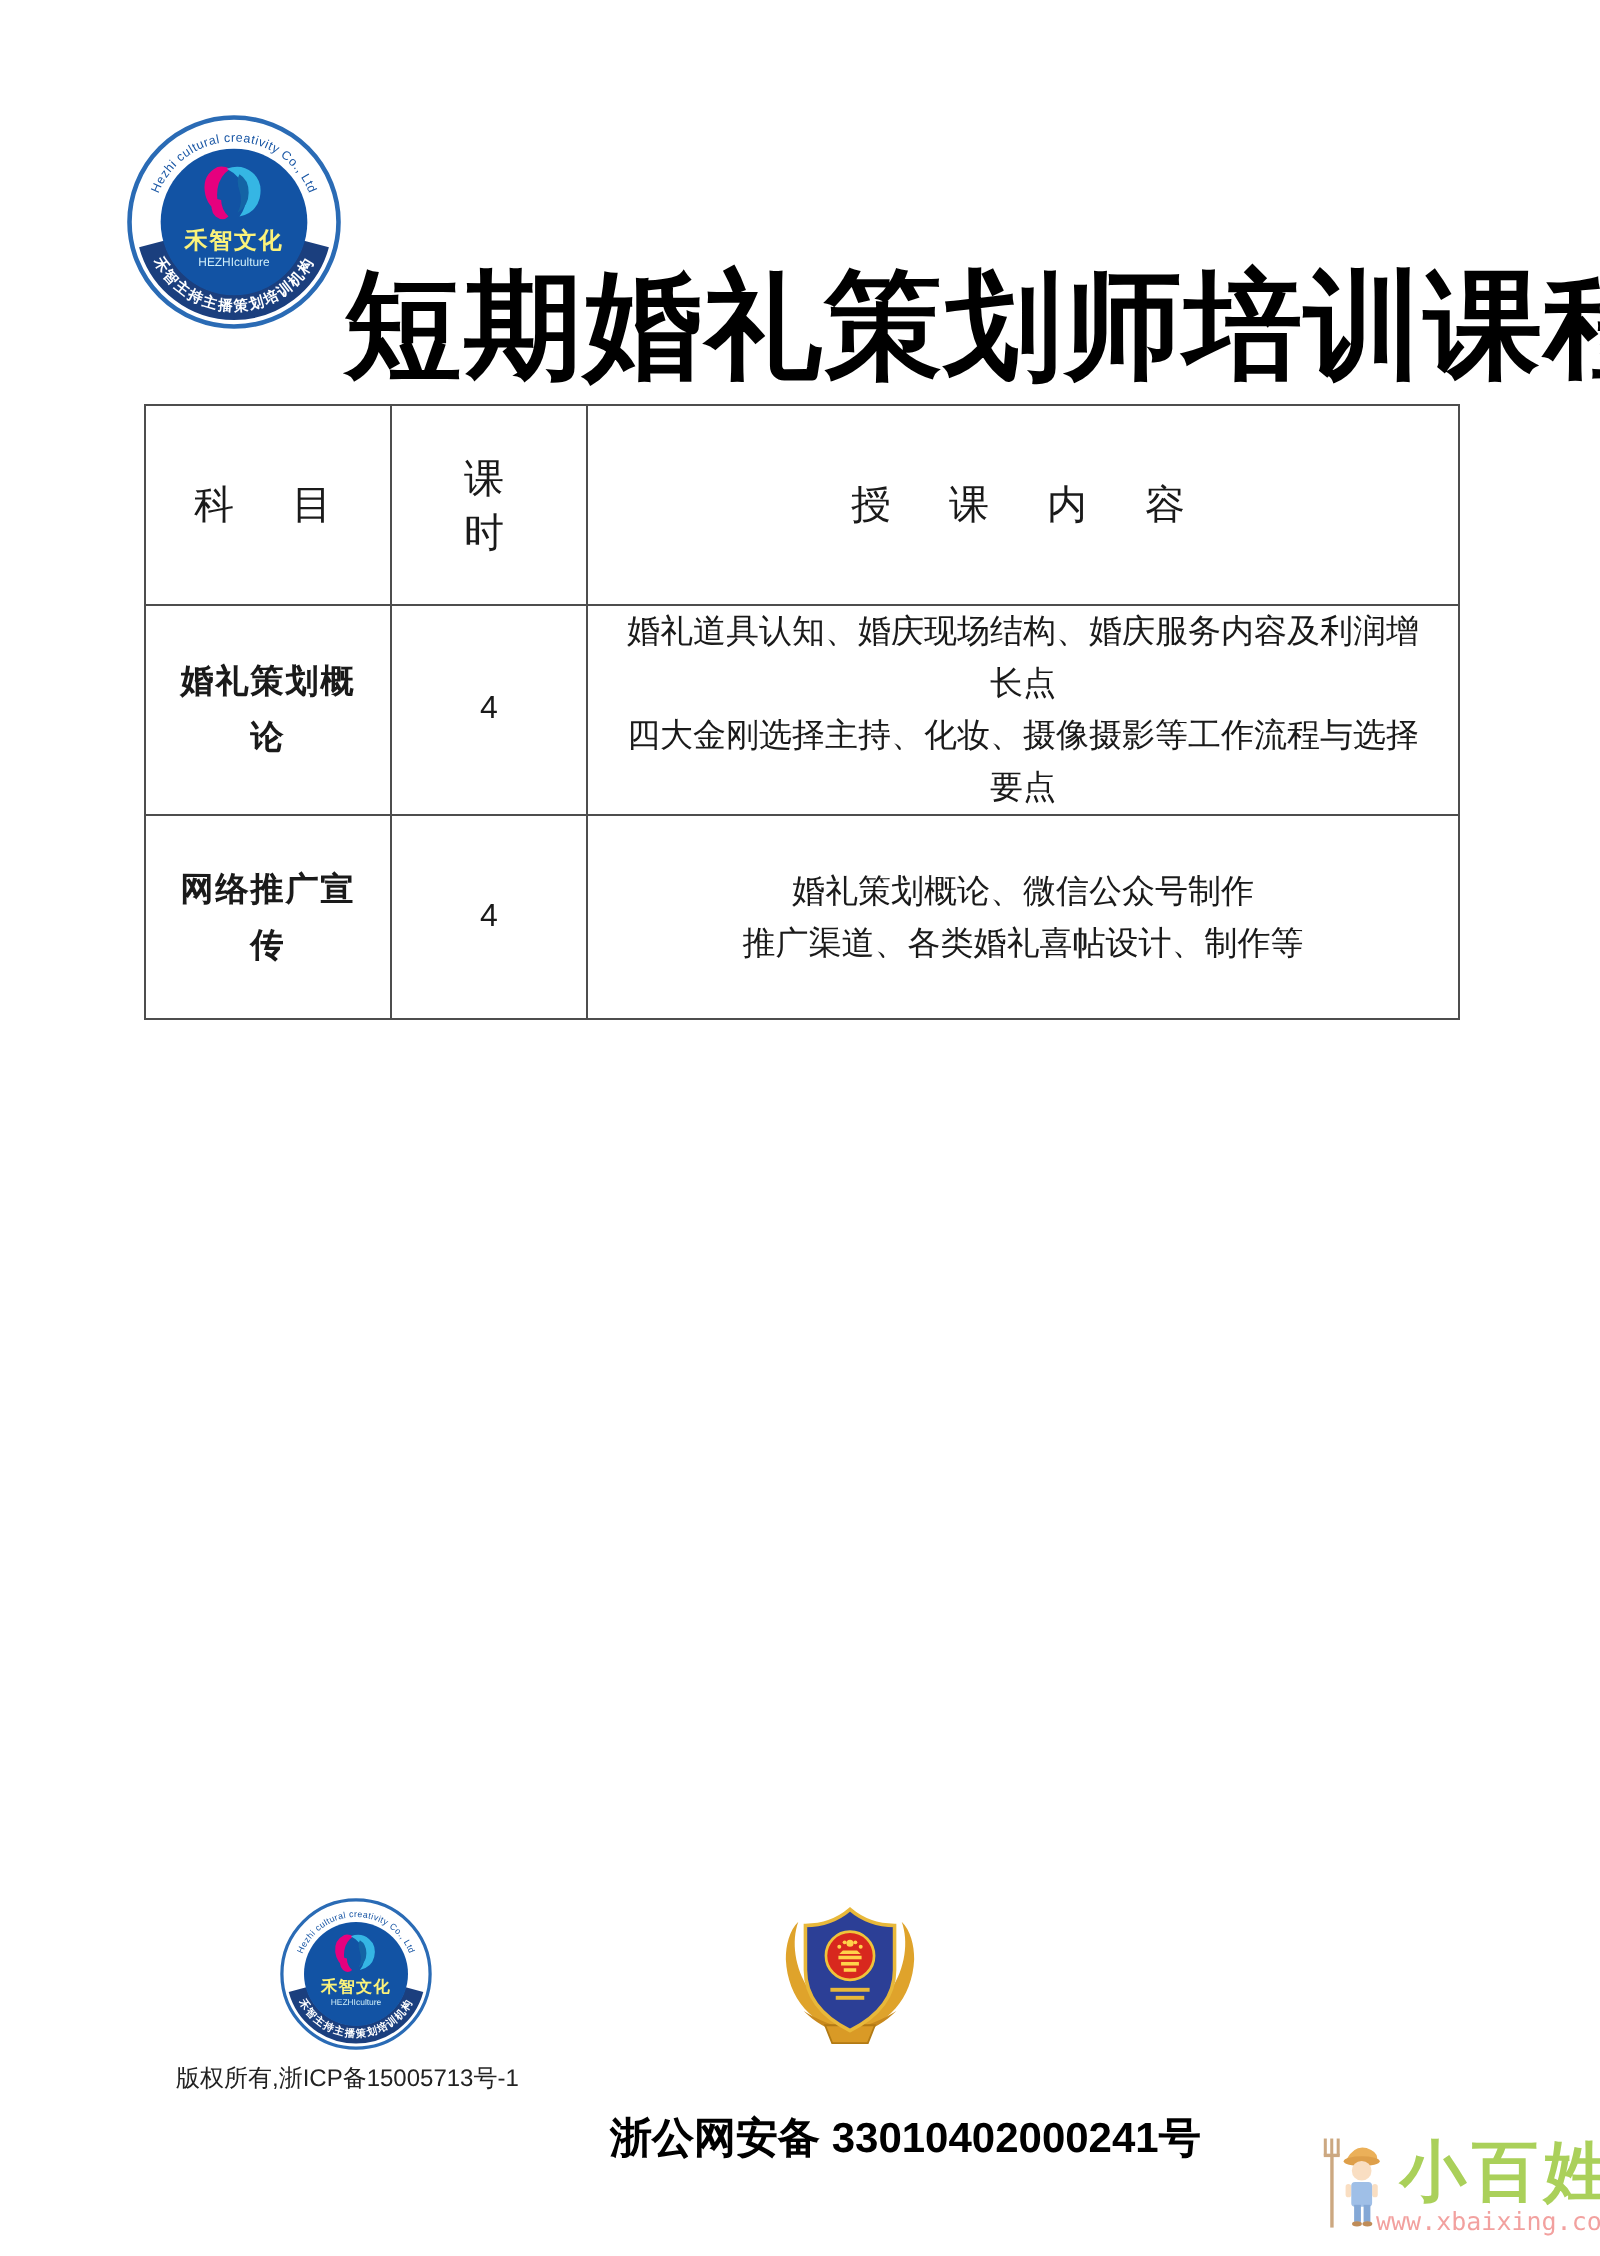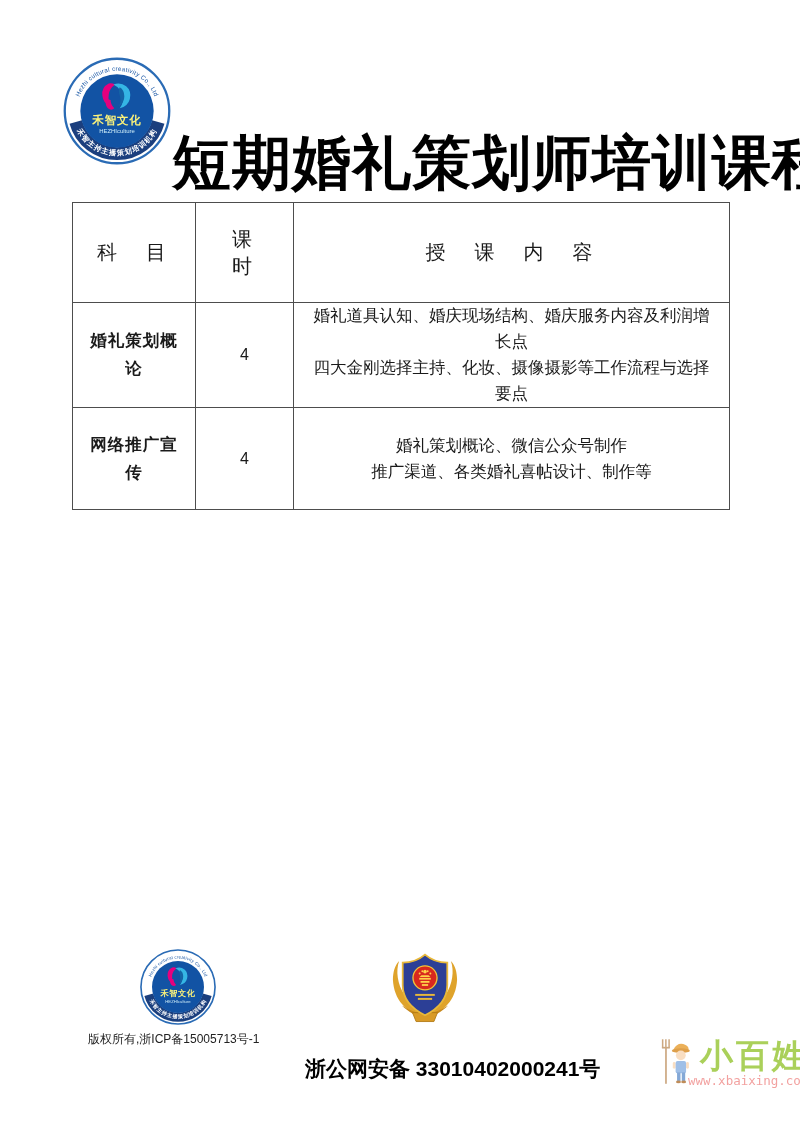--- a/index.html
+++ b/index.html
@@ -56,21 +56,21 @@
   }
   .baidu-block{position:absolute; left:569px; top:950px; width:128px; text-align:center;}
   .baidu-logo{width:60px; height:52px; display:block; margin:0 auto;}
   .baidu-cn{font-size:19px; color:#3a6bbf; letter-spacing:4px; margin-top:5px;
     font-family:"Liberation Sans","DejaVu Sans",sans-serif;}
   .baidu-en{font-size:8px; color:#4a77c4; letter-spacing:1.5px; margin-top:2px;
     font-family:"Liberation Sans","DejaVu Sans",sans-serif;}
   .baidu-caption{font-size:17px; font-weight:bold; color:#111; letter-spacing:2px; margin-top:5px;}
 
   
-  .watermark{position:absolute; left:652px; top:1032px; width:148px; height:60px; opacity:.85;}
+  .watermark{position:absolute; left:652px; top:1062px; width:148px; height:60px; opacity:.85;}
   .wm-mascot{position:absolute; left:8px; top:6px; width:36px; height:48px;}
   .wm-name{
     position:absolute; left:48px; top:2px; font-size:33px; font-weight:bold;
     color:#9cc83e; letter-spacing:3px; white-space:nowrap;
   }
   .wm-url{
     position:absolute; left:36px; top:41px; font-size:12.5px; color:#f0918f;
     font-family:"DejaVu Sans Mono","Liberation Mono",monospace; white-space:nowrap;
   }
 </style>

